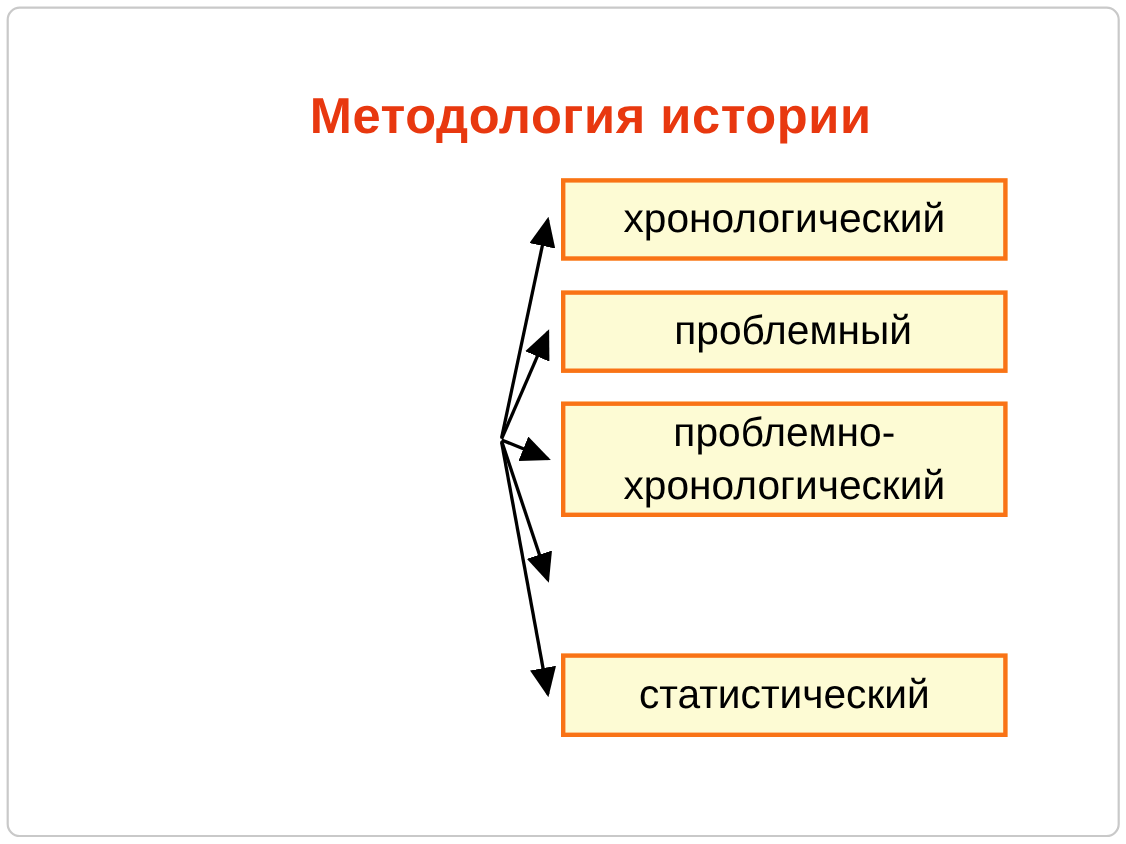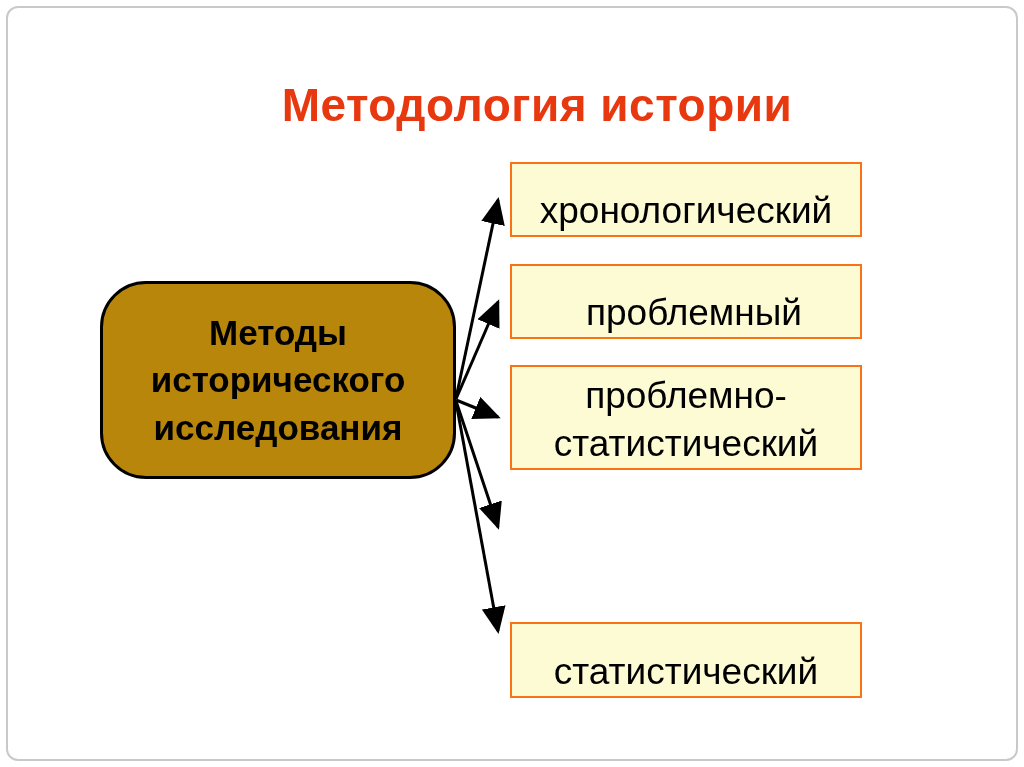--- a/index.html
+++ b/index.html
@@ -58,39 +58,39 @@
     font-size: 35px;
     font-weight: bold;
     color: #000000;
     text-align: center;
     line-height: 1.35;
     white-space: pre-line;
   }
   .method-box {
     position: absolute;
     left: 510px;
-    width: 352px;
-    border: 2px solid #f97316;
+    width: 406px;
+    border: 4px solid #f97316;
     box-sizing: border-box;
     display: flex;
-    align-items: flex-end;
+    align-items: center;
     justify-content: center;
   }
   .method-label {
     font-size: 37px;
     color: #000000;
     text-align: center;
     line-height: 1.3;
     white-space: pre-line;
   }
   .m1 { top: 162px; height: 75px; }
   .m2 { top: 264px; height: 75px; padding-left: 16px; }
   .m3 { top: 365px; height: 105px; }
   .m4 { top: 489px; height: 75px; }
-  .m5 { top: 594px; height: 76px; margin-top: 28px; }
+  .m5 { top: 594px; height: 76px; }
 </style>
 </head>
 <body>
 
 <div class="canvas">
 
   <div class="frame"></div>
 
   <h1 class="title" style="color: rgb(232, 56, 15);">Методология истории</h1>
 
@@ -100,37 +100,32 @@
         <path d="M0,0 L9,4 L0,8 z" fill="#000000"></path>
       </marker>
     </defs>
     <line x1="456" y1="398" x2="498" y2="200" stroke="#000000" stroke-width="3" marker-end="url(#arrowhead)"></line>
     <line x1="456" y1="399" x2="498" y2="302" stroke="#000000" stroke-width="3" marker-end="url(#arrowhead)"></line>
     <line x1="456" y1="400" x2="498" y2="417" stroke="#000000" stroke-width="3" marker-end="url(#arrowhead)"></line>
     <line x1="456" y1="401" x2="498" y2="527" stroke="#000000" stroke-width="3" marker-end="url(#arrowhead)"></line>
     <line x1="456" y1="402" x2="498" y2="631" stroke="#000000" stroke-width="3" marker-end="url(#arrowhead)"></line>
   </svg>
 
-  <div class="source-box" style="background-color: rgb(184, 134, 11);">
-    <div class="source-text">Методы
-исторического
-исследования</div>
-  </div>
 
   <div class="method-box m1" style="background-color: rgb(253, 251, 212);">
     <span class="method-label">хронологический</span>
   </div>
 
   <div class="method-box m2" style="background-color: rgb(253, 251, 212);">
     <span class="method-label">проблемный</span>
   </div>
 
   <div class="method-box m3" style="background-color: rgb(253, 251, 212);">
     <span class="method-label">проблемно-
-статистический</span>
+хронологический</span>
   </div>
 
 
   <div class="method-box m5" style="background-color: rgb(253, 251, 212);">
     <span class="method-label">статистический</span>
   </div>
 
 </div>
 
 </body></html>

